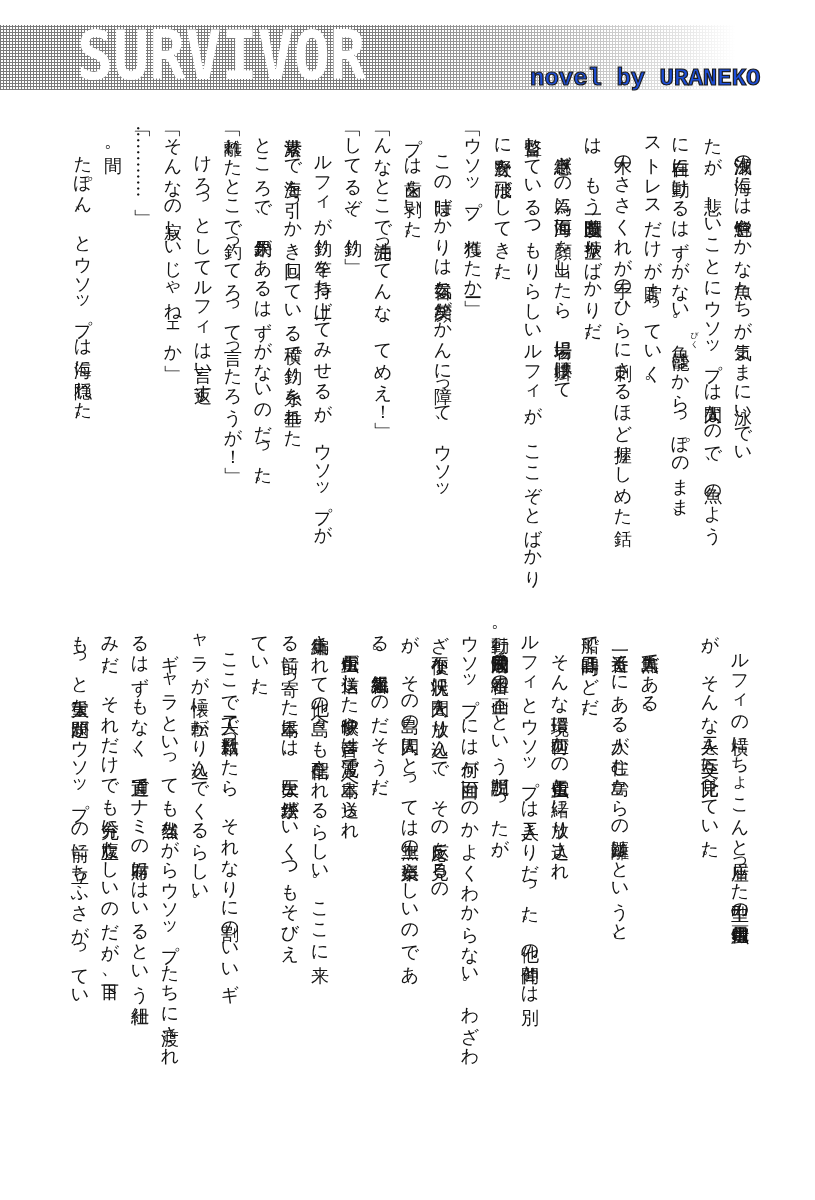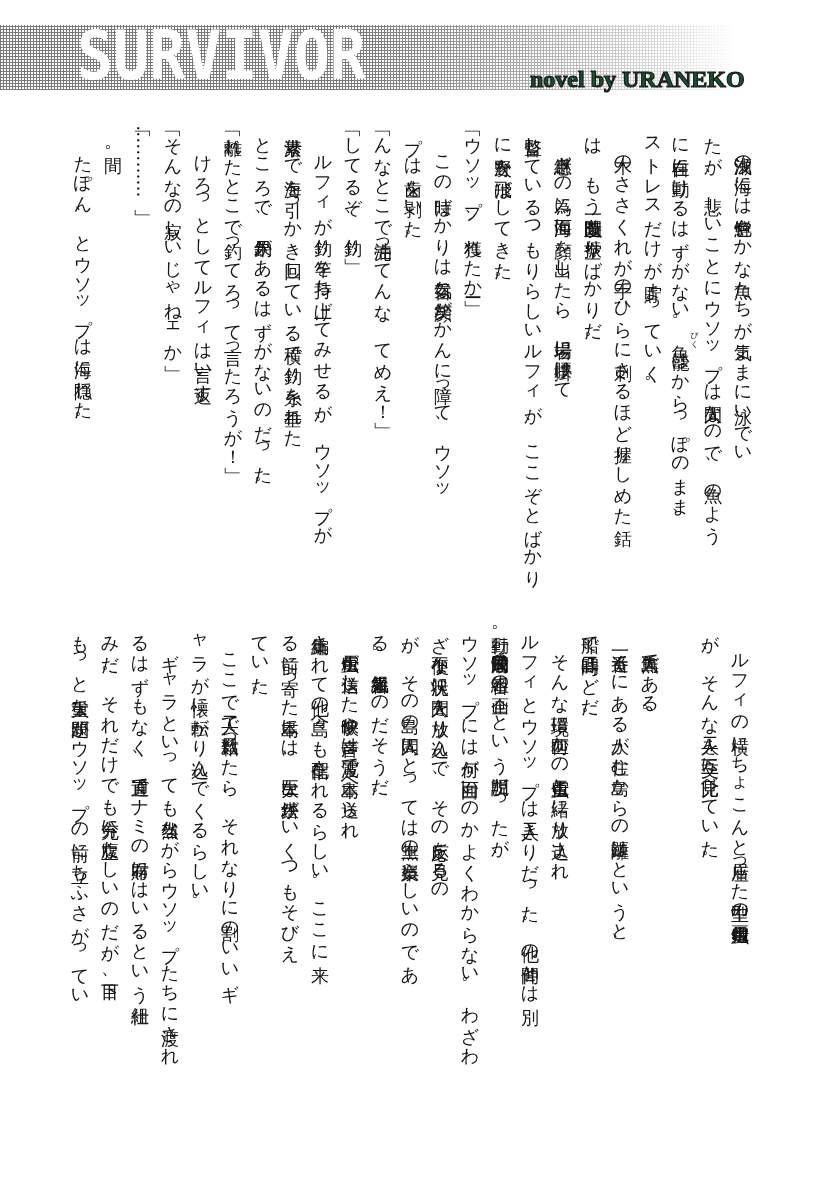--- a/index.html
+++ b/index.html
@@ -19,23 +19,23 @@
     }
     .title {
       position: absolute; left: 77px; top: 24px;
       font-family: "DejaVu Sans Mono", monospace; font-weight: bold;
       font-size: 60px; line-height: 56px; letter-spacing: 0px;
       color: #ffffff; transform: scaleY(1.12); transform-origin: top left;
       white-space: nowrap;
     }
     .byline {
       position: absolute; left: 530px; top: 66px;
-      font-family: Liberation Serif, serif; font-weight: bold;
+      font-family: Liberation Mono, monospace; font-weight: bold;
       font-size: 24px; line-height: 26px;
-      color: #14532d; -webkit-text-stroke: 1.2px #1c1c1c;
+      color: #1d4ed8; -webkit-text-stroke: 1.2px #1c1c1c;
       white-space: nowrap;
     }
     
     .block {
       position: absolute; writing-mode: vertical-rl;
       font-size: 18px; line-height: 30px; height: 470px;
     }
     .block.upper { top: 125px; right: 57px; }
     .block.lower { top: 623px; right: 60px; }
     .line { width: 30px; white-space: nowrap; letter-spacing: 0.15px; }

